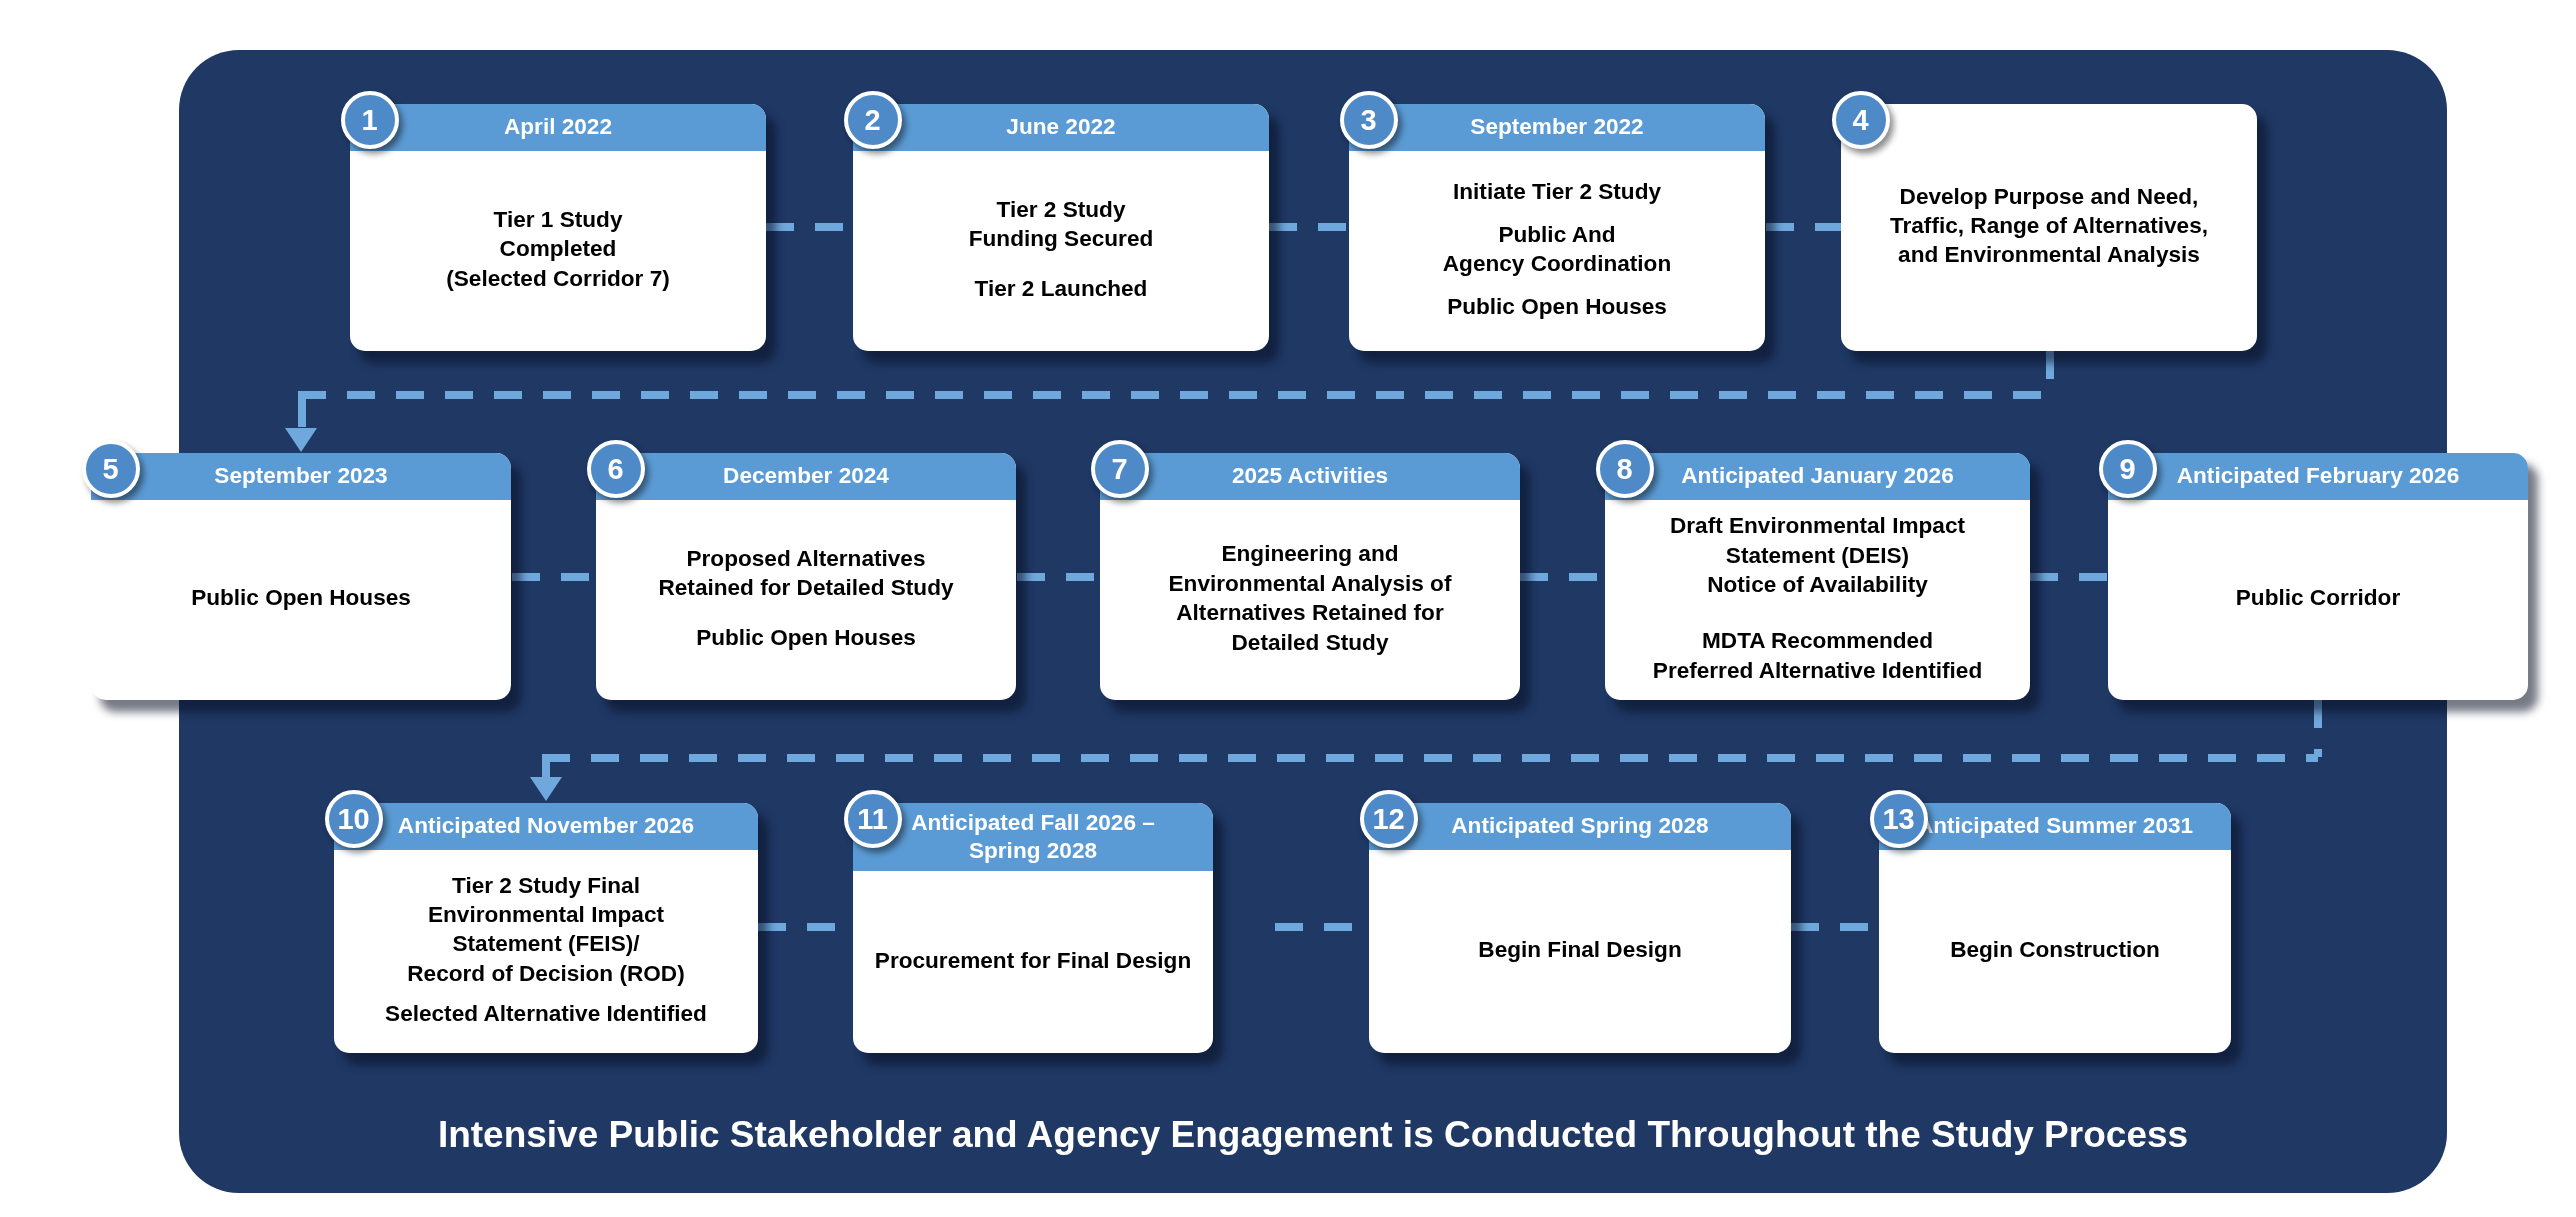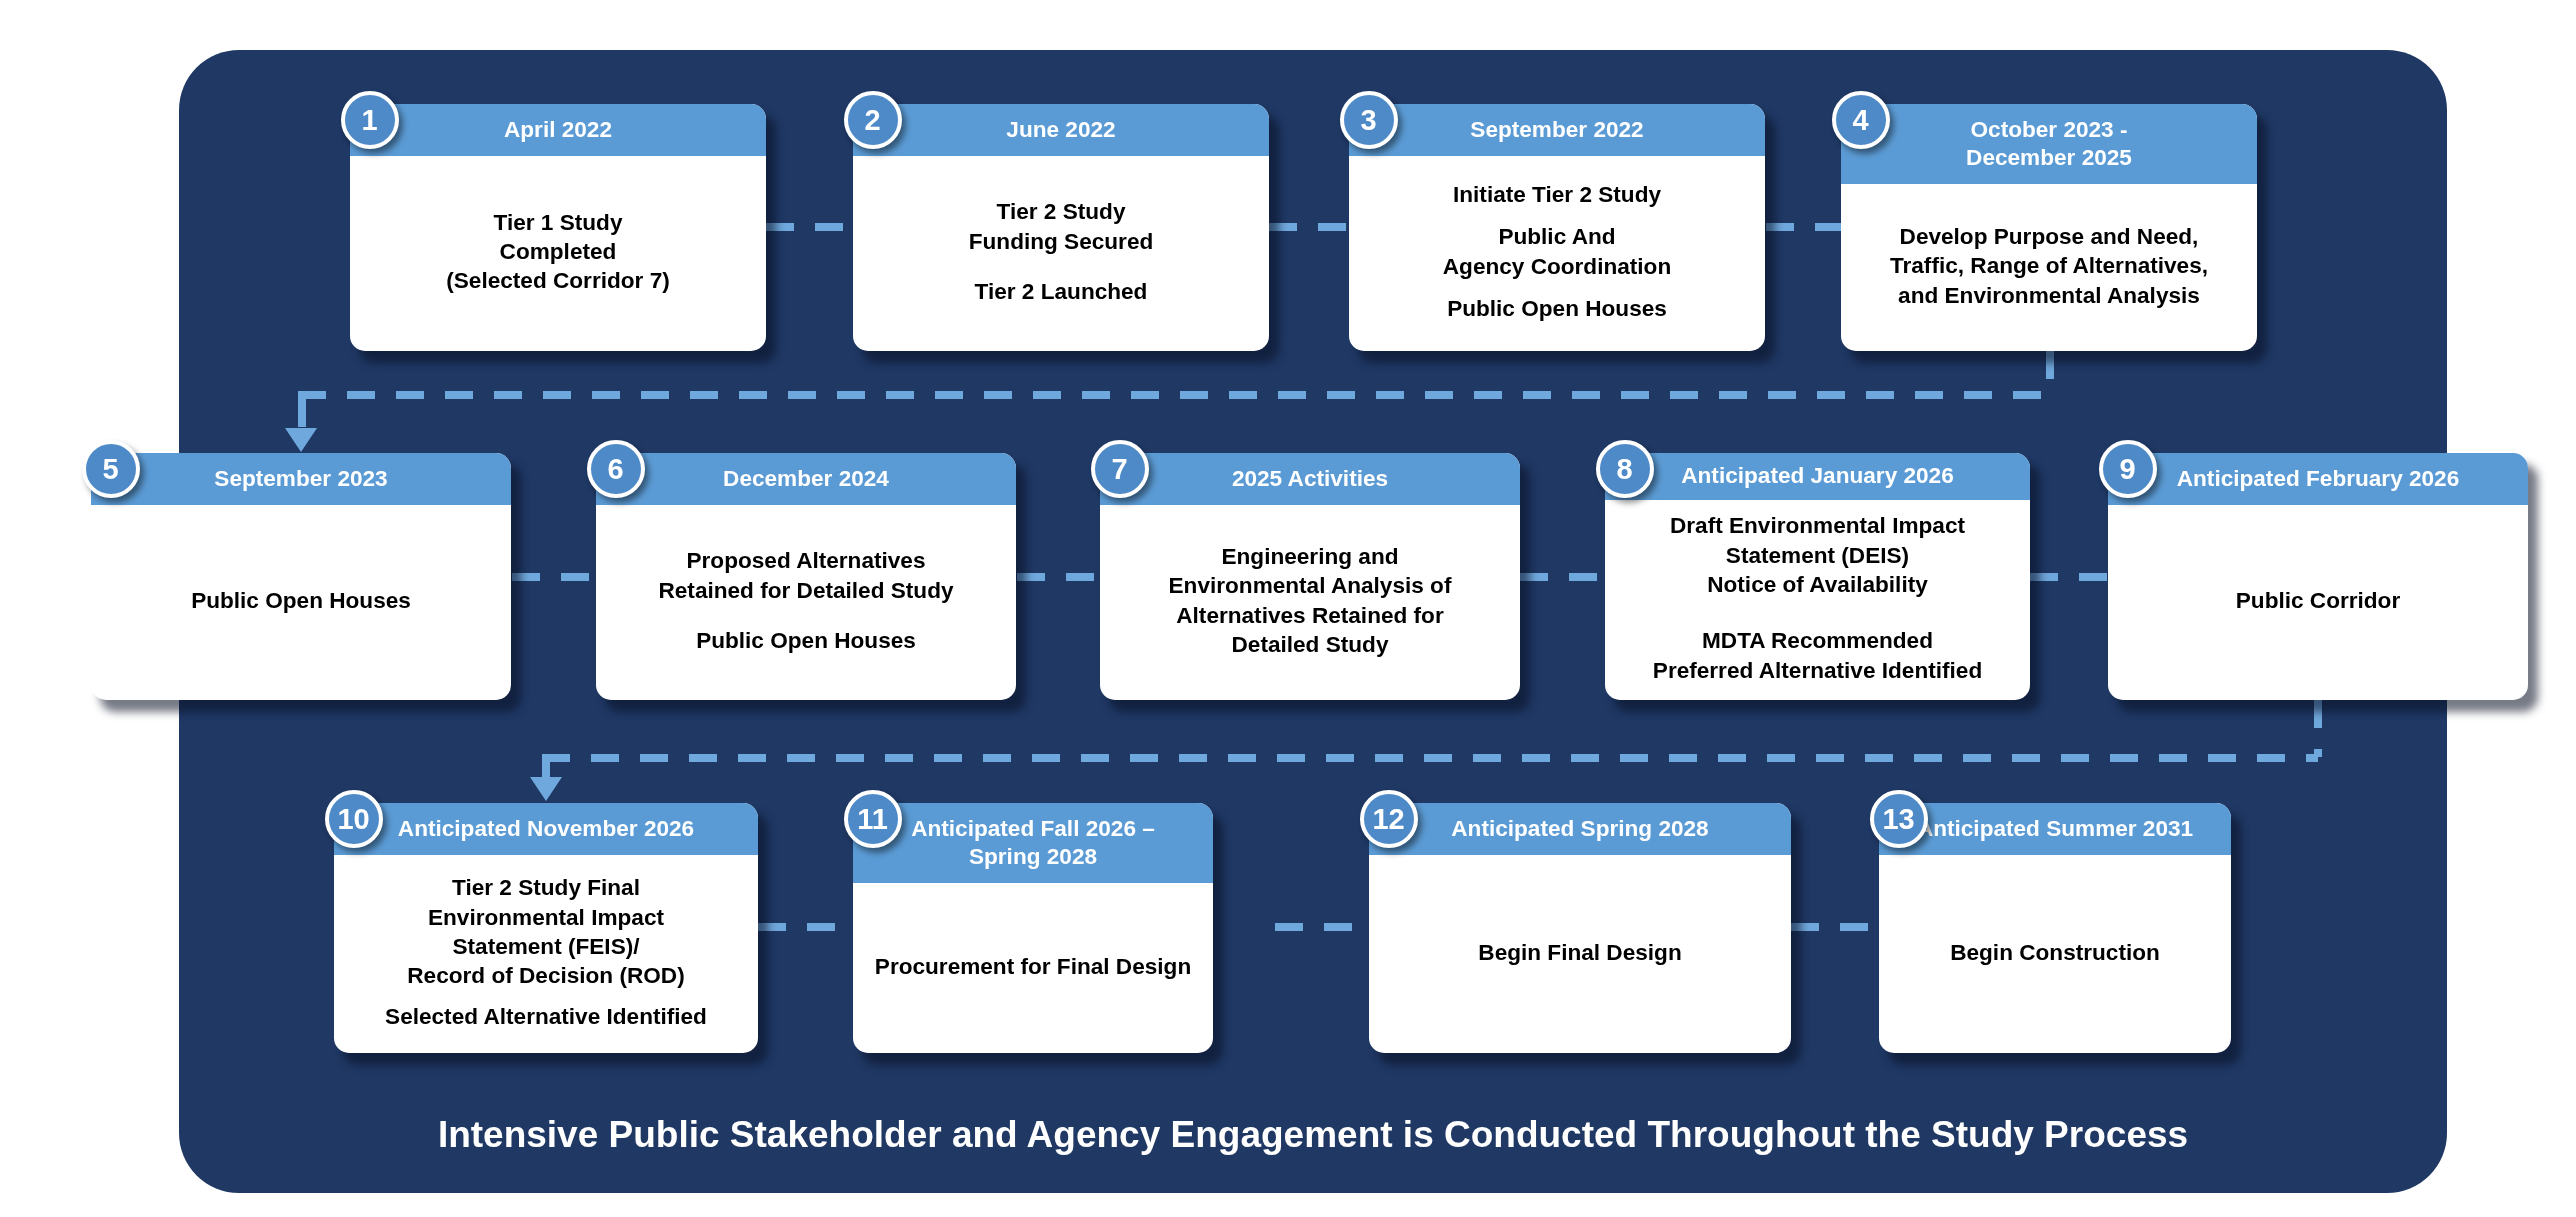--- a/index.html
+++ b/index.html
@@ -25,21 +25,21 @@
   .card{
     position:absolute;display:flex;flex-direction:column;
     background:var(--card-white);border-radius:15px;
     box-shadow:9.4px 11.3px 8.5px rgba(8,15,35,0.55);
     z-index:2;
   }
   .card-header{
     background:var(--header-blue);color:#fff;font-weight:bold;
     font-size:22.6px;line-height:1.25;text-align:center;
     display:flex;align-items:center;justify-content:center;
-    border-radius:15px 15px 0 0;min-height:47px;padding:12px 21px;
+    border-radius:15px 15px 0 0;min-height:47px;padding:6px 21px;
     white-space:pre-line;
   }
   .card-body{
     flex:1;display:flex;flex-direction:column;align-items:center;justify-content:center;
     gap:21px;padding:11.3px 15px 15px;
   }
   .card-body p{
     margin:0;font-weight:bold;font-size:22.6px;line-height:1.3;
     text-align:center;color:var(--body-text);white-space:pre-line;
   }
@@ -121,22 +121,20 @@
   <div class="card-body" style="gap:13px">
     <p>Initiate Tier 2 Study</p>
     <p>Public And
 Agency Coordination</p>
     <p>Public Open Houses</p>
   </div>
 </div>
 
 <div class="card" style="left:1841px;top:104px;width:416px;height:247px">
   <div class="badge">4</div>
-  <div class="card-header"><span>October 2023 -
-December 2025</span></div>
   <div class="card-body">
     <p>Develop Purpose and Need,
 Traffic, Range of Alternatives,
 and Environmental Analysis</p>
   </div>
 </div>
 
 <div class="card" style="left:91px;top:453px;width:420px;height:247px">
   <div class="badge">5</div>
   <div class="card-header"><span>September 2023</span></div>

